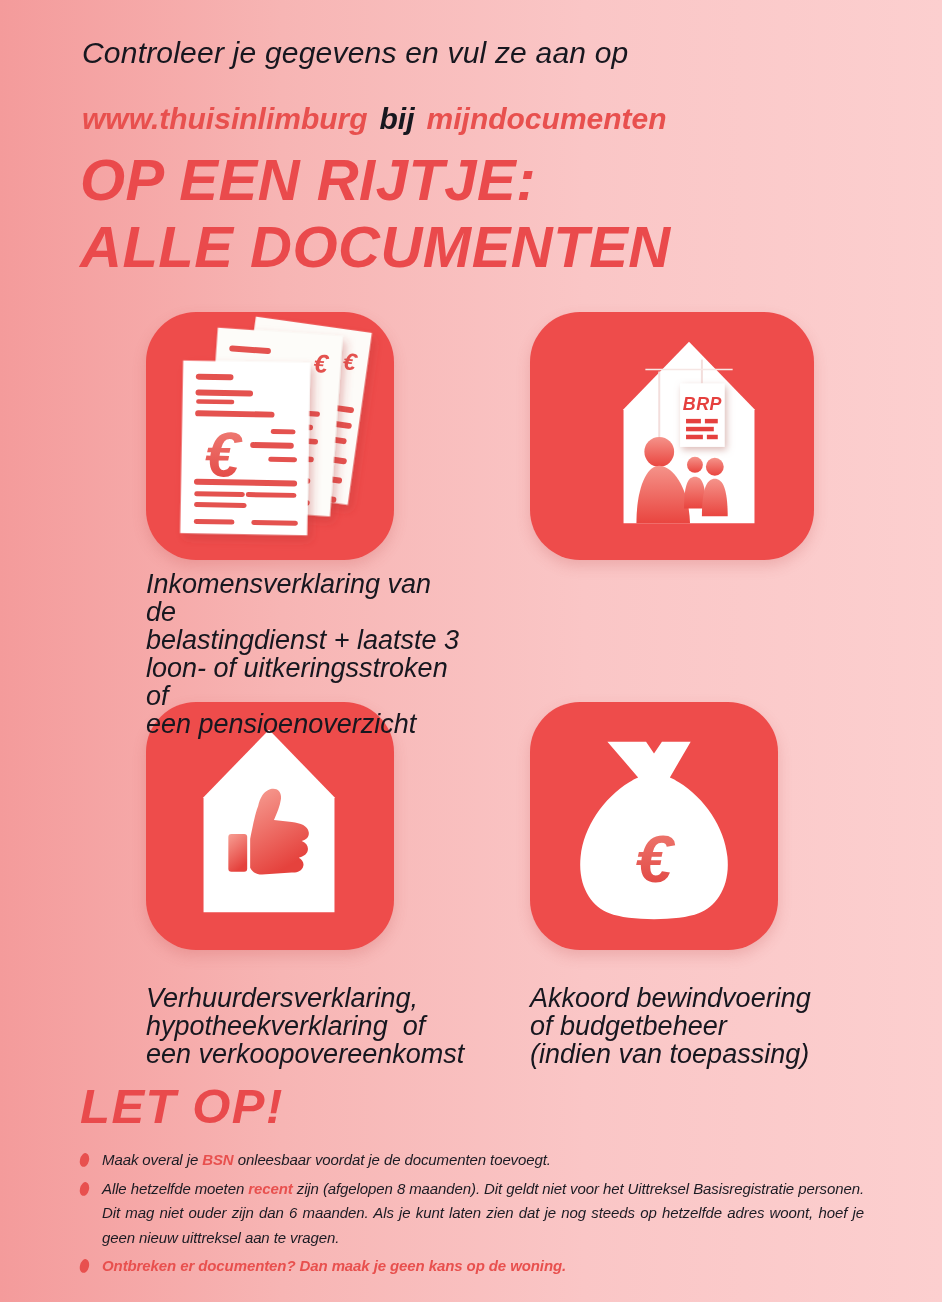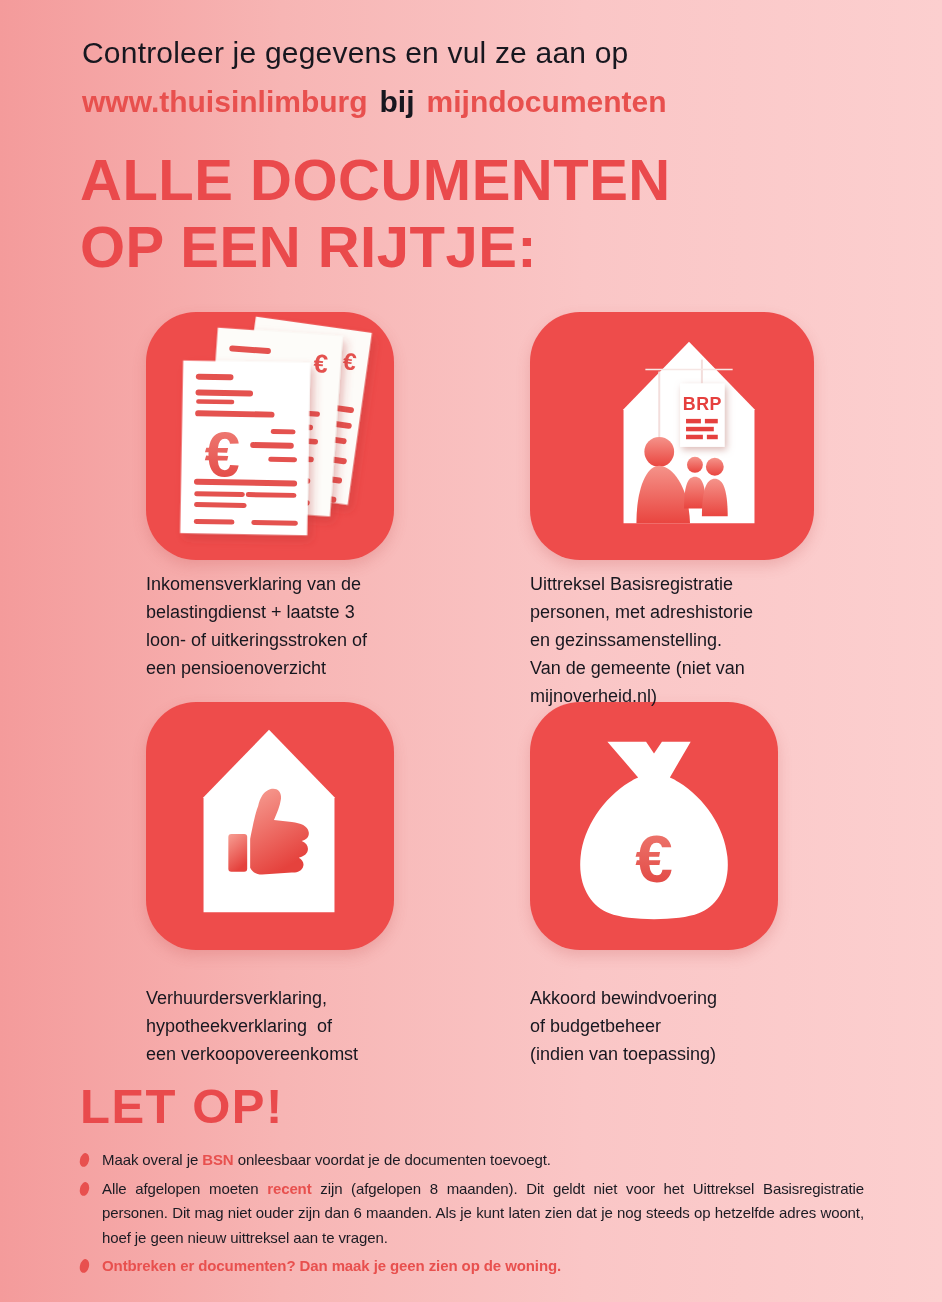--- a/index.html
+++ b/index.html
@@ -2,45 +2,46 @@
 <html><head>
 <meta charset="utf-8">
 <style>
   html,body{margin:0;padding:0;}
   body{background:#fbcaca;}
   .page{
     position:relative;width:942px;height:1302px;overflow:hidden;
     background:linear-gradient(90deg,#f49b9b 0%,#f7b5b4 30%,#fac6c6 62%,#fccfcf 100%);
     font-family:"Liberation Sans","DejaVu Sans",sans-serif;
     color:#17171f;
+    font-style:italic;
   }
   
   .header{position:absolute;left:82px;top:36px;}
   .header-line1{font-size:30px;color:#17171f;letter-spacing:0.2px;}
-  .header-line2{margin-top:15px;font-size:30px;font-weight:bold;}
+  .header-line2{margin-top:32px;font-size:30px;font-weight:bold;}
   .link-red{color:#e8504e;font-weight:bold;}
   .bij{color:#17171f;margin:0 12px;font-weight:bold;}
   
   .main-title{
     position:absolute;left:80px;top:146px;
     font-size:58px;line-height:67px;font-weight:bold;
     color:#ea4a4c;letter-spacing:0.5px;
   }
   
   .tile{
     position:absolute;width:248px;height:248px;border-radius:50px;
     background:#ee4c4b;box-shadow:0 6px 14px rgba(190,70,70,0.22);
   }
   .tile svg{display:block;width:248px;height:248px;}
   .t1{left:146px;top:312px;} .t2{left:530px;top:312px;padding-left:36px;}
   .t3{left:146px;top:702px;} .t4{left:530px;top:702px;}
   
   .tile-label{
     position:absolute;width:320px;
-    font-size:18px;line-height:28px;color:#17171f;
+    font-size:27px;line-height:28px;color:#17171f;
     white-space:pre-wrap;
   }
   .l1{left:146px;top:570px;} .l2{left:530px;top:570px;}
   .l3{left:146px;top:984px;} .l4{left:530px;top:984px;}
   
   .letop{
     position:absolute;left:80px;top:1078px;
     font-size:49px;font-weight:bold;color:#e94a4c;letter-spacing:1.5px;text-align:right;
   }
   .notes-list{
@@ -65,22 +66,22 @@
 <body>
 
 <div class="page">
 
   <div class="header">
     <div class="header-line1">Controleer je gegevens en vul ze aan op</div>
     <div class="header-line2"><span class="link-red">www.thuisinlimburg</span><span class="bij">bij</span><span class="link-red">mijndocumenten</span></div>
   </div>
 
   <div class="main-title">
+    <div>OP EEN RIJTJE:</div>
     <div>ALLE DOCUMENTEN</div>
-    <div>OP EEN RIJTJE:</div>
   </div>
 
   <div class="tile t1">
     <svg viewBox="0 0 250 250">
       <defs>
         <filter id="sh1" x="-40%" y="-40%" width="180%" height="180%">
           <feDropShadow dx="4" dy="5" stdDeviation="5" flood-color="#b83232" flood-opacity="0.35"></feDropShadow>
         </filter>
         <linearGradient id="eg" x1="0" y1="0" x2="0" y2="1">
           <stop offset="0" stop-color="#f0837b"></stop>
@@ -205,33 +206,28 @@
            C62,206 48,186 51,156 C54,126 74,97 100,81
            C103,79 106,77 109,76 Z"></path>
       <text x="125" y="181" font-size="68" font-weight="bold" fill="url(#eg4)" text-anchor="middle">€</text>
     </svg>
   </div>
 
   <div class="tile-label l1">Inkomensverklaring van de
 belastingdienst + laatste 3
 loon- of uitkeringsstroken of
 een pensioenoverzicht</div>
-  <div class="tile-label l2">Uittreksel Basisregistratie
-personen, met adreshistorie
-en gezinssamenstelling.
-Van de gemeente (niet van
-mijnoverheid.nl)</div>
   <div class="tile-label l4">Akkoord bewindvoering
 of budgetbeheer
 (indien van toepassing)</div>
   <div class="tile-label l3">Verhuurdersverklaring,
 hypotheekverklaring  of
 een verkoopovereenkomst</div>
 
   <div class="letop">LET OP!</div>
 
   <ul class="notes-list">
     <li><span class="bullet-mark"></span><span>Maak overal je </span><span class="em-red">BSN</span><span> onleesbaar voordat je de documenten toevoegt.</span></li>
-    <li class="justify"><span class="bullet-mark"></span><span>Alle afgelopen moeten </span><span class="em-red">recent</span><span> zijn (afgelopen 8 maanden). Dit geldt niet voor het Uittreksel Basisregistratie personen. Dit mag niet ouder zijn dan 6 maanden. Als je kunt laten zien dat je nog steeds op hetzelfde adres woont, hoef je geen nieuw uittreksel aan te vragen.</span></li>
-    <li><span class="bullet-mark"></span><span class="red-line">Ontbreken er documenten? Dan maak je geen zien op de woning.</span></li>
+    <li class="justify"><span class="bullet-mark"></span><span>Alle hetzelfde moeten </span><span class="em-red">recent</span><span> zijn (afgelopen 8 maanden). Dit geldt niet voor het Uittreksel Basisregistratie personen. Dit mag niet ouder zijn dan 6 maanden. Als je kunt laten zien dat je nog steeds op hetzelfde adres woont, hoef je geen nieuw uittreksel aan te vragen.</span></li>
+    <li><span class="bullet-mark"></span><span class="red-line">Ontbreken er documenten? Dan maak je geen kans op de woning.</span></li>
   </ul>
 
 </div>
 
 </body></html>

